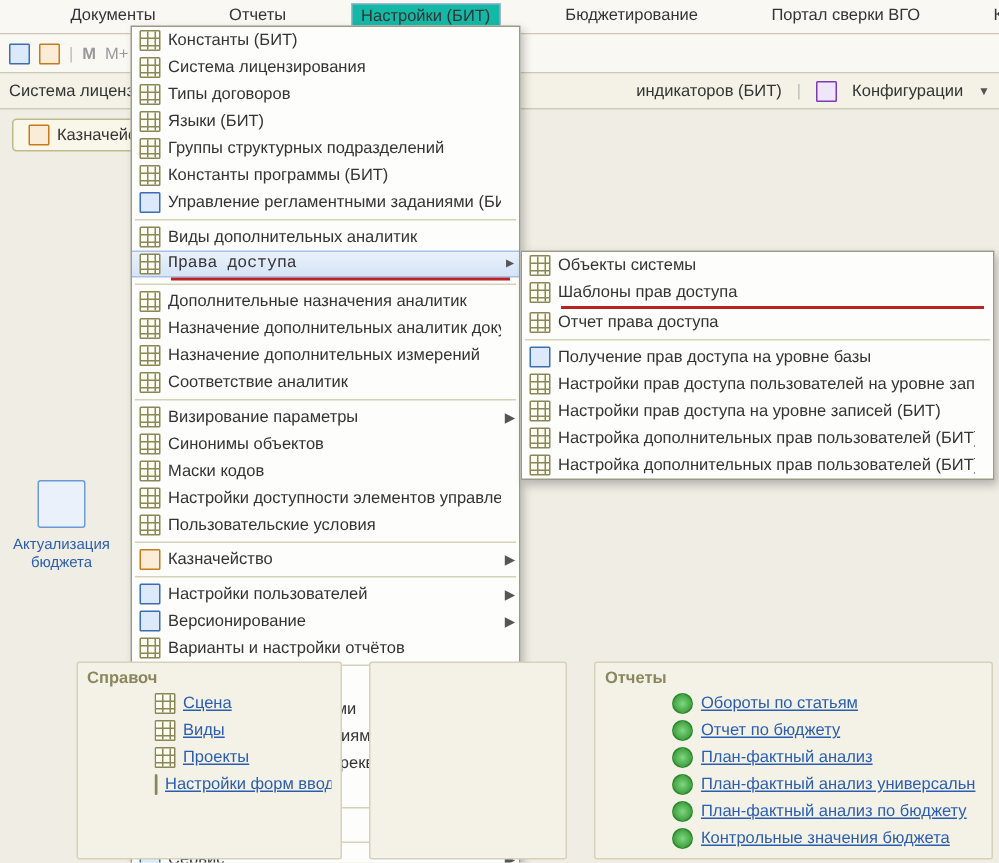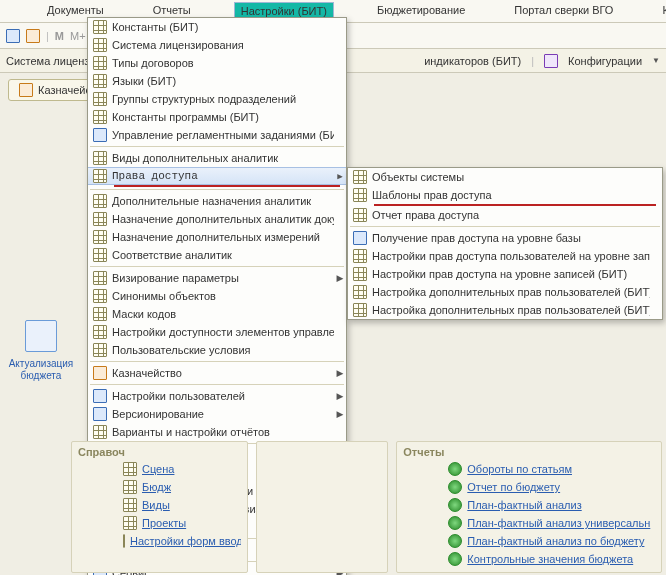--- a/index.html
+++ b/index.html
@@ -70,24 +70,24 @@
   .left-links .biglink {
     text-align: center;
     color: #2a5db0;
     font-size: 10px;
     line-height: 12px;
     margin-top: 6px;
   }
   .bottom-panels {
     position: absolute;
     bottom: 2px;
-    left: 52px;
+    left: 32px;
     right: 4px;
     display: flex;
-    gap: 8px;
+    gap: 18px;
     padding-left: 19px;
   }
   .panel {
     background: #f4f2e6;
     border: 1px solid #d6d2b9;
     border-radius: 2px;
     padding: 4px 6px;
     flex: 1;
     min-width: 0;
   }
@@ -520,24 +520,20 @@
 
 <div class="bottom-panels">
   <div class="panel" id="panel-sprav" style="flex:0.55">
       <div class="ptitle">Справоч</div>
       <div class="plink">
         <span class="ico grid"></span>
         <span>Сцена</span>
       </div>
       <div class="plink">
         <span class="ico grid"></span>
-        <span>Бюдж</span>
-      </div>
-      <div class="plink">
-        <span class="ico grid"></span>
         <span>Виды</span>
       </div>
       <div class="plink">
         <span class="ico grid"></span>
         <span>Проекты</span>
       </div>
       <div class="plink">
         <span class="ico grid"></span>
         <span>Настройки форм ввода бюджета</span>
       </div>

